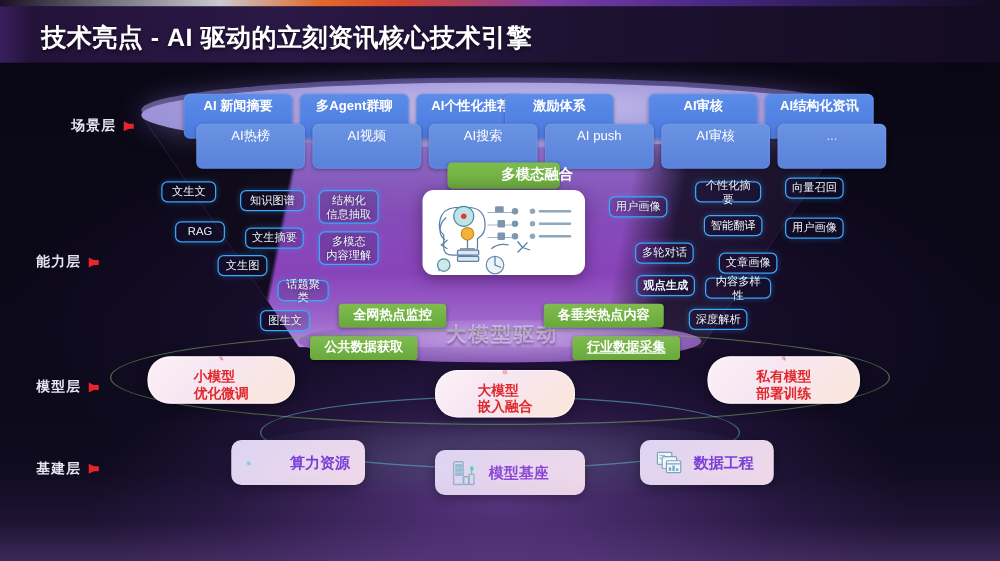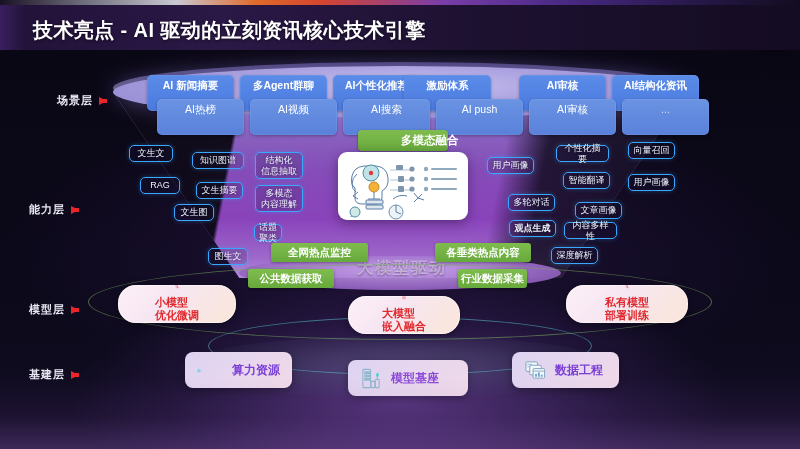--- a/index.html
+++ b/index.html
@@ -353,38 +353,38 @@
 
   <div class="cap-chip" style="left:129px; top:145px; width:44px; height:17px;">文生文</div>
   <div class="cap-chip" style="left:192px; top:152px; width:52px; height:17px;">知识图谱</div>
   <div class="cap-chip" style="left:255px; top:152px; width:48px; height:27px;">结构化
 信息抽取</div>
   <div class="cap-chip" style="left:140px; top:177px; width:40px; height:17px;">RAG</div>
   <div class="cap-chip" style="left:196px; top:182px; width:47px; height:17px;">文生摘要</div>
   <div class="cap-chip" style="left:255px; top:185px; width:48px; height:27px;">多模态
 内容理解</div>
   <div class="cap-chip" style="left:174px; top:204px; width:40px; height:17px;">文生图</div>
-  <div class="cap-chip" style="left:222px; top:224px; width:28px; height:17px;margin-left:32px;">话题聚类</div>
+  <div class="cap-chip" style="left:222px; top:224px; width:41px; height:17px;">话题聚类</div>
   <div class="cap-chip" style="left:208px; top:248px; width:40px; height:17px;">图生文</div>
 
   <div class="cap-chip" style="left:487px; top:157px; width:47px; height:17px;">用户画像</div>
   <div class="cap-chip" style="left:556px; top:145px; width:53px; height:17px;">个性化摘要</div>
   <div class="cap-chip" style="left:628px; top:142px; width:47px; height:17px;">向量召回</div>
   <div class="cap-chip" style="left:563px; top:172px; width:47px; height:17px;">智能翻译</div>
   <div class="cap-chip" style="left:628px; top:174px; width:47px; height:17px;">用户画像</div>
   <div class="cap-chip" style="left:508px; top:194px; width:47px; height:17px;">多轮对话</div>
   <div class="cap-chip" style="left:575px; top:202px; width:47px; height:17px;">文章画像</div>
   <div class="cap-chip" style="left:509px; top:220px; width:47px; height:17px;font-weight:bold;">观点生成</div>
   <div class="cap-chip" style="left:564px; top:222px; width:53px; height:17px;">内容多样性</div>
   <div class="cap-chip" style="left:551px; top:247px; width:47px; height:17px;">深度解析</div>
 
-  <div class="green-chip" style="left:271px; top:243px; width:97px;">全网热点监控</div>
+  <div class="green-chip" style="left:271px; top:243px; width:86px;">全网热点监控</div>
   <div class="green-chip" style="left:435px; top:243px; width:96px;">各垂类热点内容</div>
   <div class="green-chip" style="left:248px; top:269px; width:86px;">公共数据获取</div>
-  <div class="green-chip" style="left:458px; top:269px; width:69px;">行业数据采集</div>
+  <div class="green-chip" style="left:458px; top:269px; width:86px;text-decoration:underline;">行业数据采集</div>
 
   <div class="model-pill" style="left:118px; top:285px; width:118px; height:38px;">
     <svg width="24" height="24" viewBox="0 0 24 24">
       <g stroke="#e0282e" stroke-width="1.5" fill="none">
         <circle cx="5" cy="5" r="2.3"></circle>
           <circle cx="14" cy="4" r="2.3"></circle>
         <path d="M7.2 5 L11.8 4.3"></path>
         <path d="M5 7.3 L5 14 q0 3 3 3 l2 0"></path>
         <circle cx="14" cy="10.5" r="2"></circle>
         <path d="M14 6.3 L14 8.5"></path>

